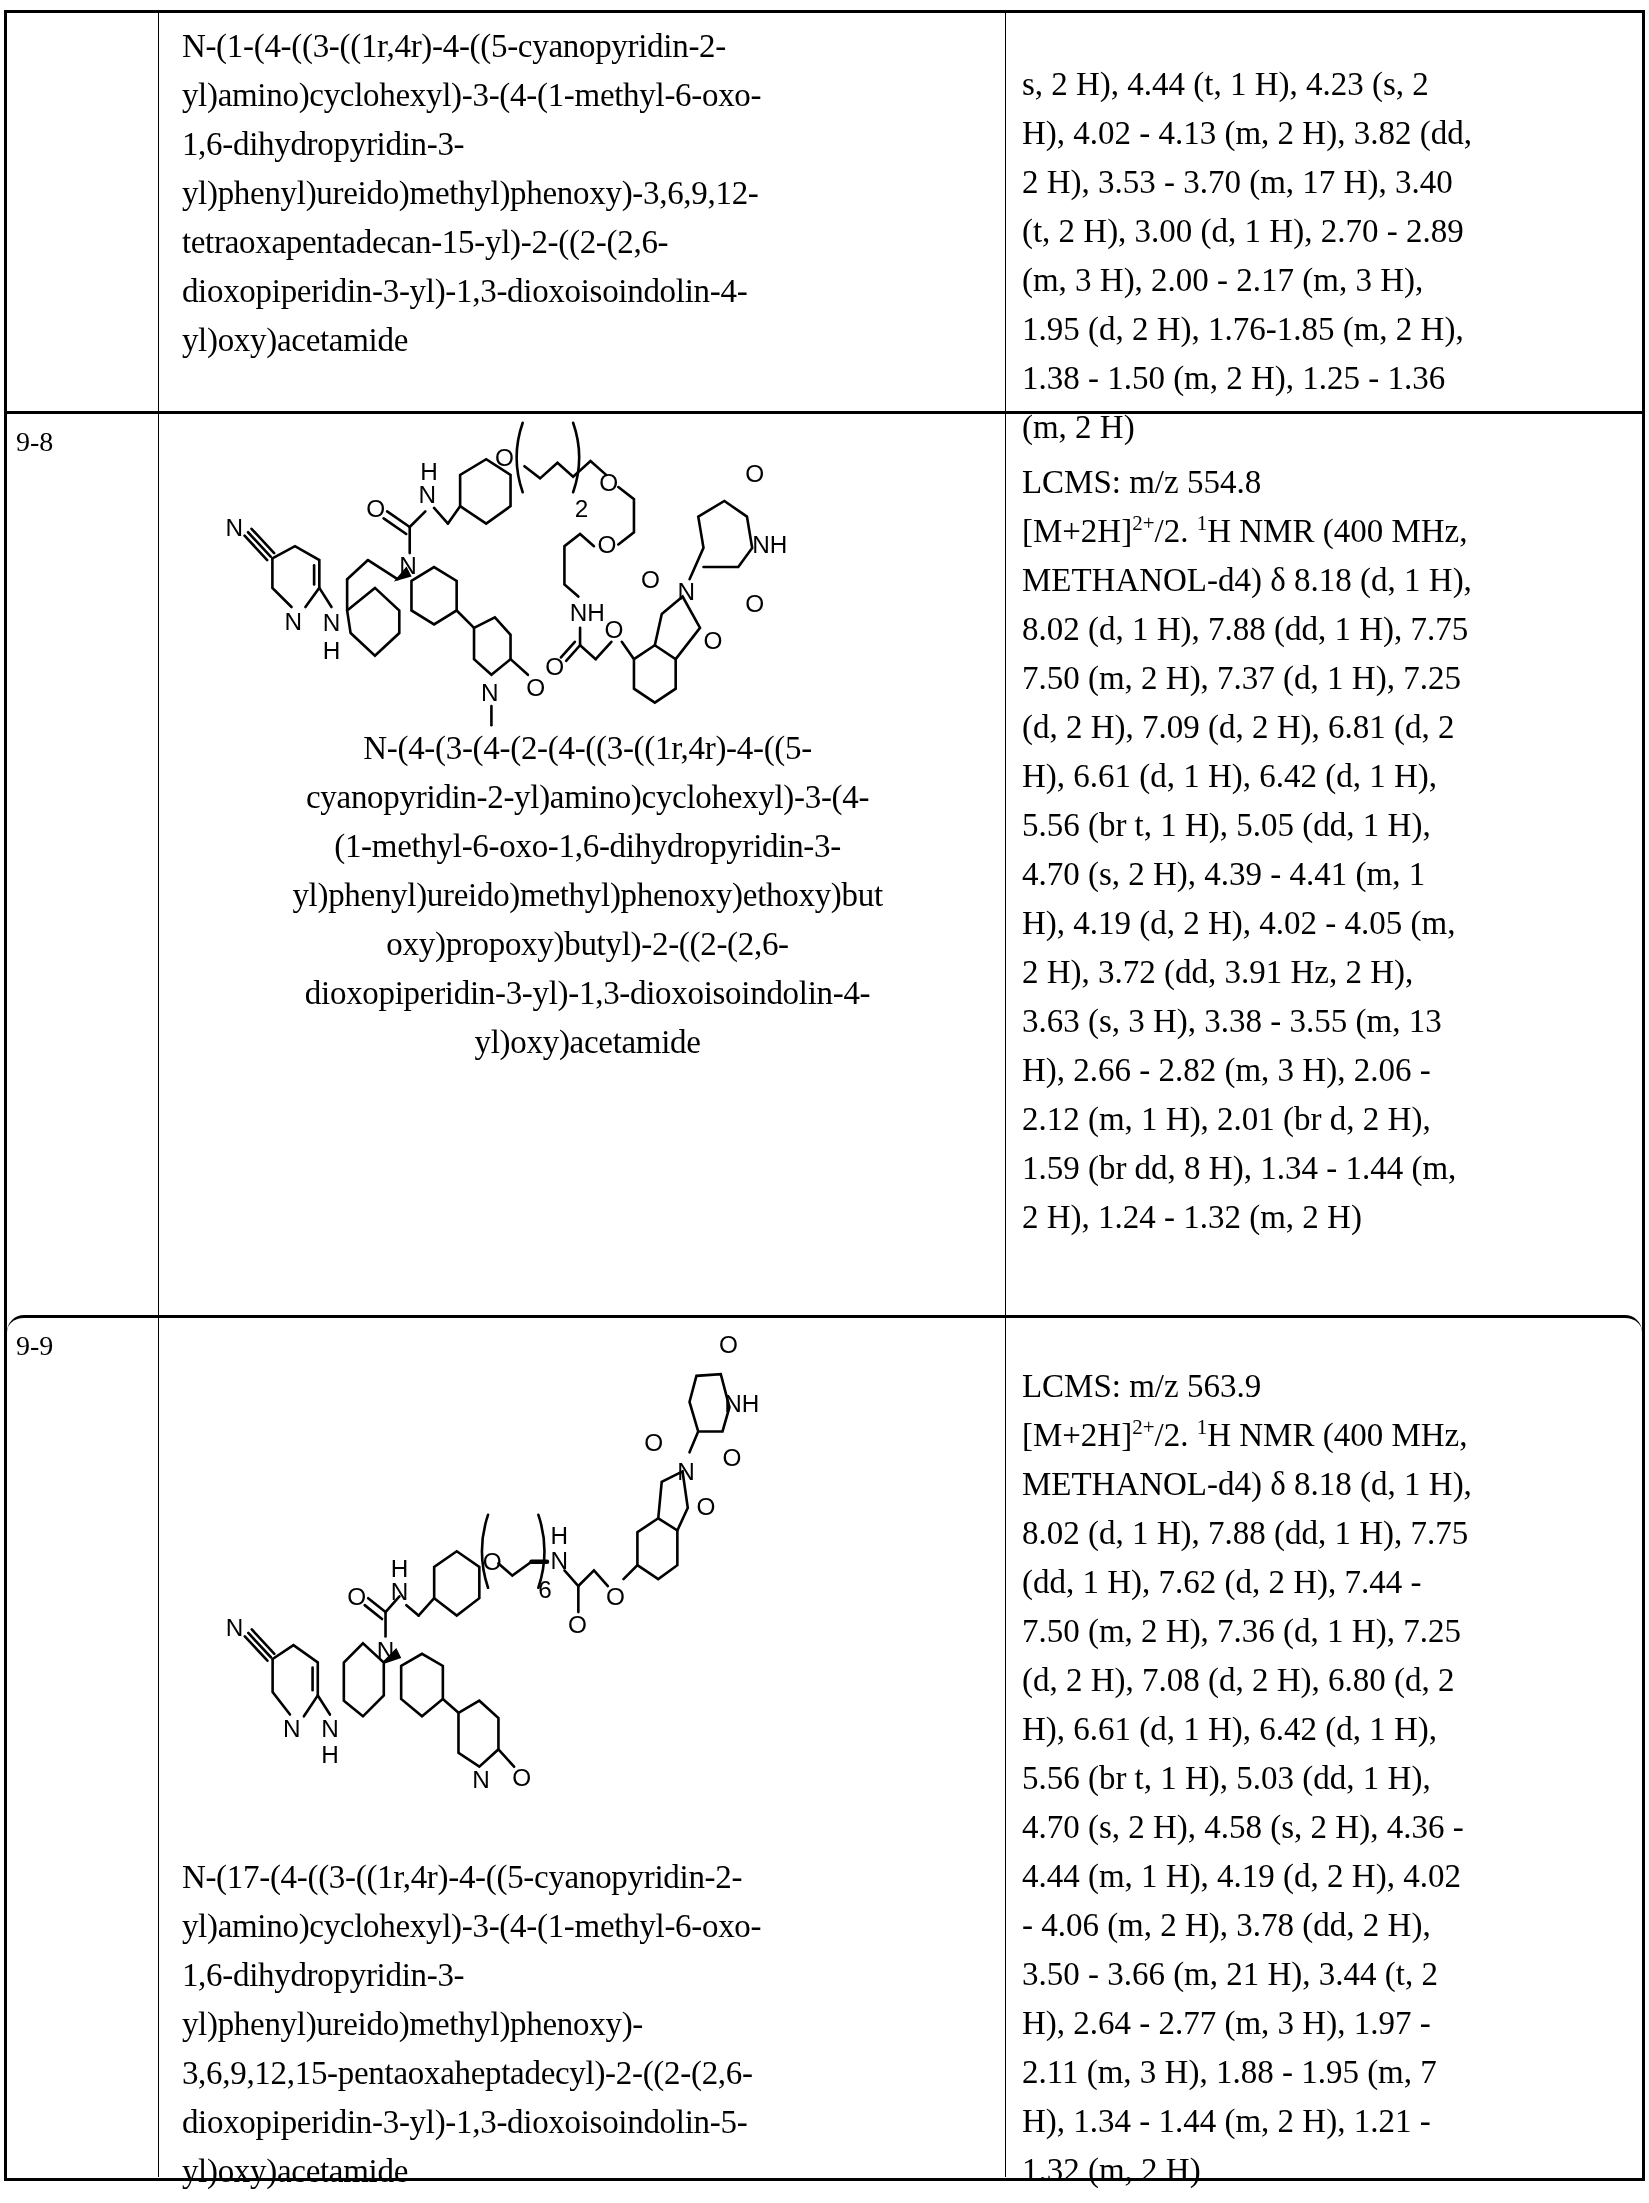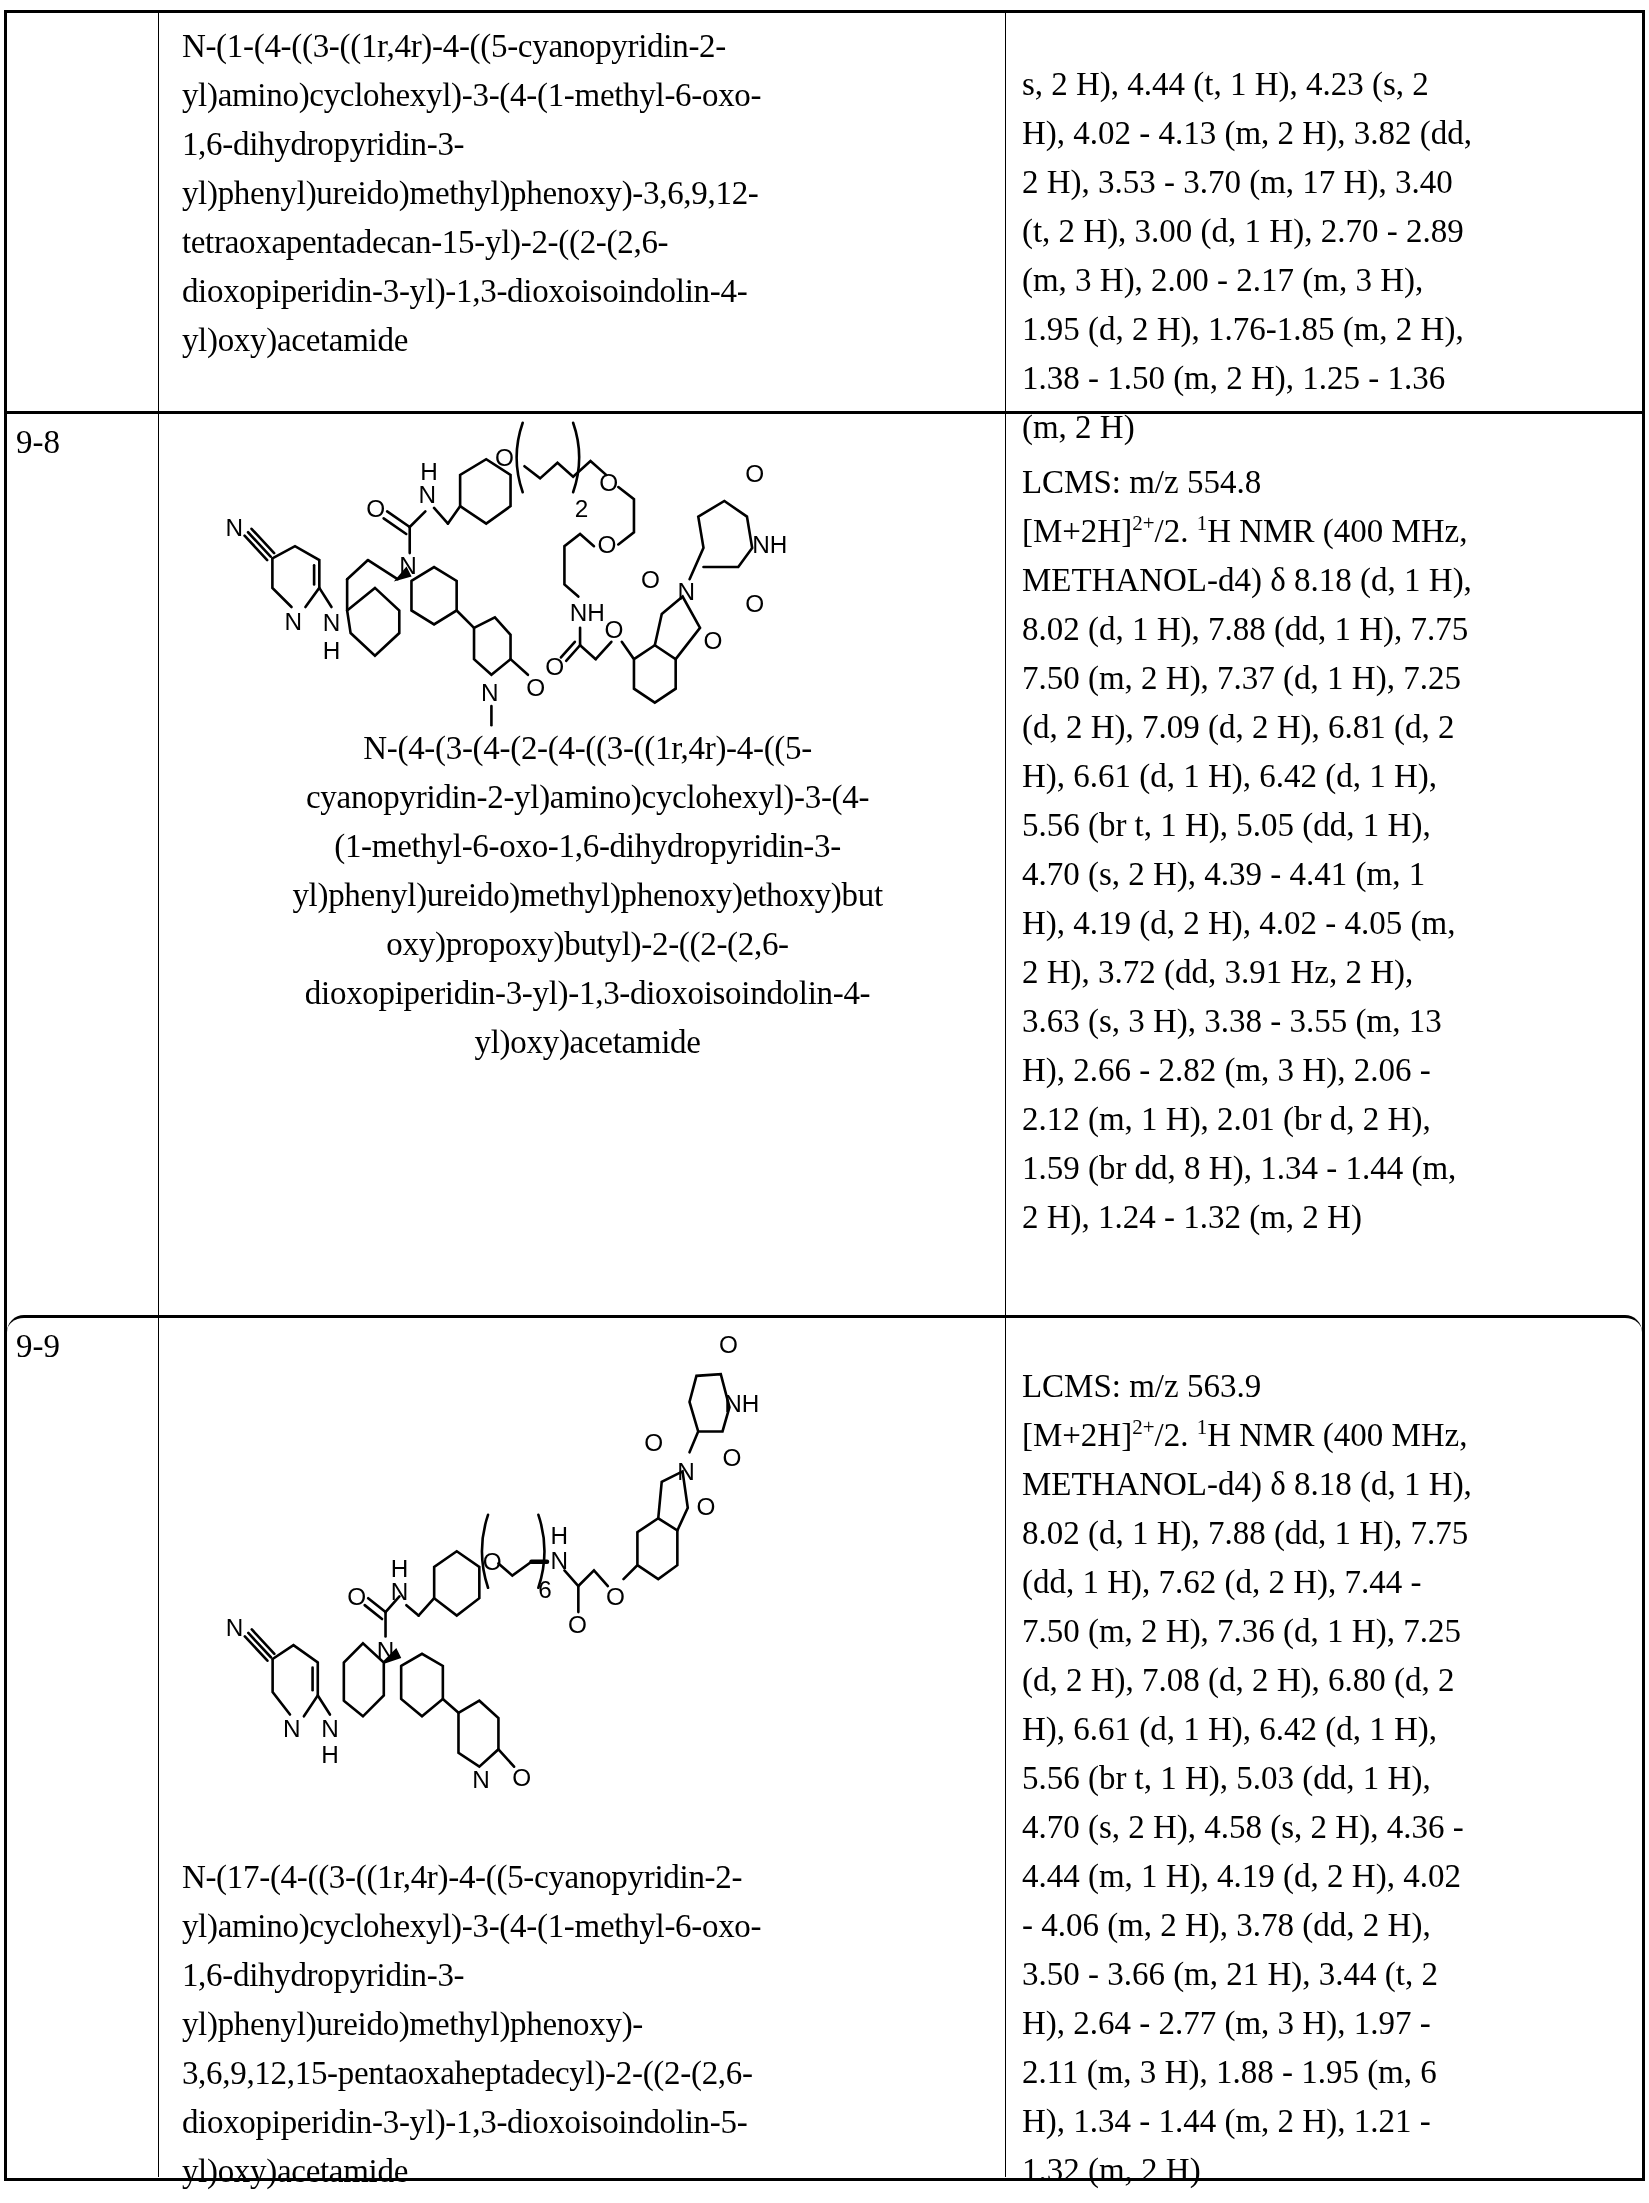--- a/index.html
+++ b/index.html
@@ -6,21 +6,21 @@
   body { width: 1649px; height: 2204px; position: relative; overflow: hidden;
          font-family: "Liberation Serif", "DejaVu Serif", serif; color: #000; }
   .tbl { position: absolute; left: 4.3px; top: 10.4px; width: 1641px; height: 2171px;
          border: 3.5px solid #000; box-sizing: border-box; }
   .row { position: absolute; left: 0; width: 100%; box-sizing: border-box; }
   .row + .row { border-top: 3.5px solid #000; }
   .cell { position: absolute; top: 0; bottom: 0; box-sizing: border-box; }
   .c-id { left: 0; width: 152px; border-right: 1.7px solid #000; padding: 7px 8.7px; }
   .c-struct { left: 152px; width: 847px; border-right: 1.7px solid #000; padding: 5.2px 12px 0 22.6px; }
   .c-data { left: 999px; right: 0; padding: 3.5px 12px 0 15.6px; margin-top: 40px; }
-  .id { font-size: 33px; line-height: 42px; }
+  .id { font-size: 28px; line-height: 42px; }
   .name { white-space: pre-line; font-size: 33px; line-height: 49px; letter-spacing: -0.3px; }
   .nmr { font-size: 33px; line-height: 49px; }
   sup { font-size: 21px; line-height: 0; vertical-align: 12px; }
   svg.mol { display: block; }
   svg.mol line, svg.mol polyline, svg.mol path { stroke: #000; stroke-width: 3; fill: none; stroke-linecap: round; }
   svg.mol text { font-family: "Liberation Sans", "DejaVu Sans", sans-serif; font-size: 28px; fill: #000; }
 </style>
 </head>
 <body>
 
@@ -243,21 +243,21 @@
         <div>(dd, 1 H), 7.62 (d, 2 H), 7.44 -</div>
         <div>7.50 (m, 2 H), 7.36 (d, 1 H), 7.25</div>
         <div>(d, 2 H), 7.08 (d, 2 H), 6.80 (d, 2</div>
         <div>H), 6.61 (d, 1 H), 6.42 (d, 1 H),</div>
         <div>5.56 (br t, 1 H), 5.03 (dd, 1 H),</div>
         <div>4.70 (s, 2 H), 4.58 (s, 2 H), 4.36 -</div>
         <div>4.44 (m, 1 H), 4.19 (d, 2 H), 4.02</div>
         <div>- 4.06 (m, 2 H), 3.78 (dd, 2 H),</div>
         <div>3.50 - 3.66 (m, 21 H), 3.44 (t, 2</div>
         <div>H), 2.64 - 2.77 (m, 3 H), 1.97 -</div>
-        <div>2.11 (m, 3 H), 1.88 - 1.95 (m, 6</div>
+        <div>2.11 (m, 3 H), 1.88 - 1.95 (m, 7</div>
         <div>H), 1.34 - 1.44 (m, 2 H), 1.21 -</div>
         <div>1.32 (m, 2 H)</div>
       </div>
     </div>
   </div>
 
 </div>
 
 
 </body></html>

